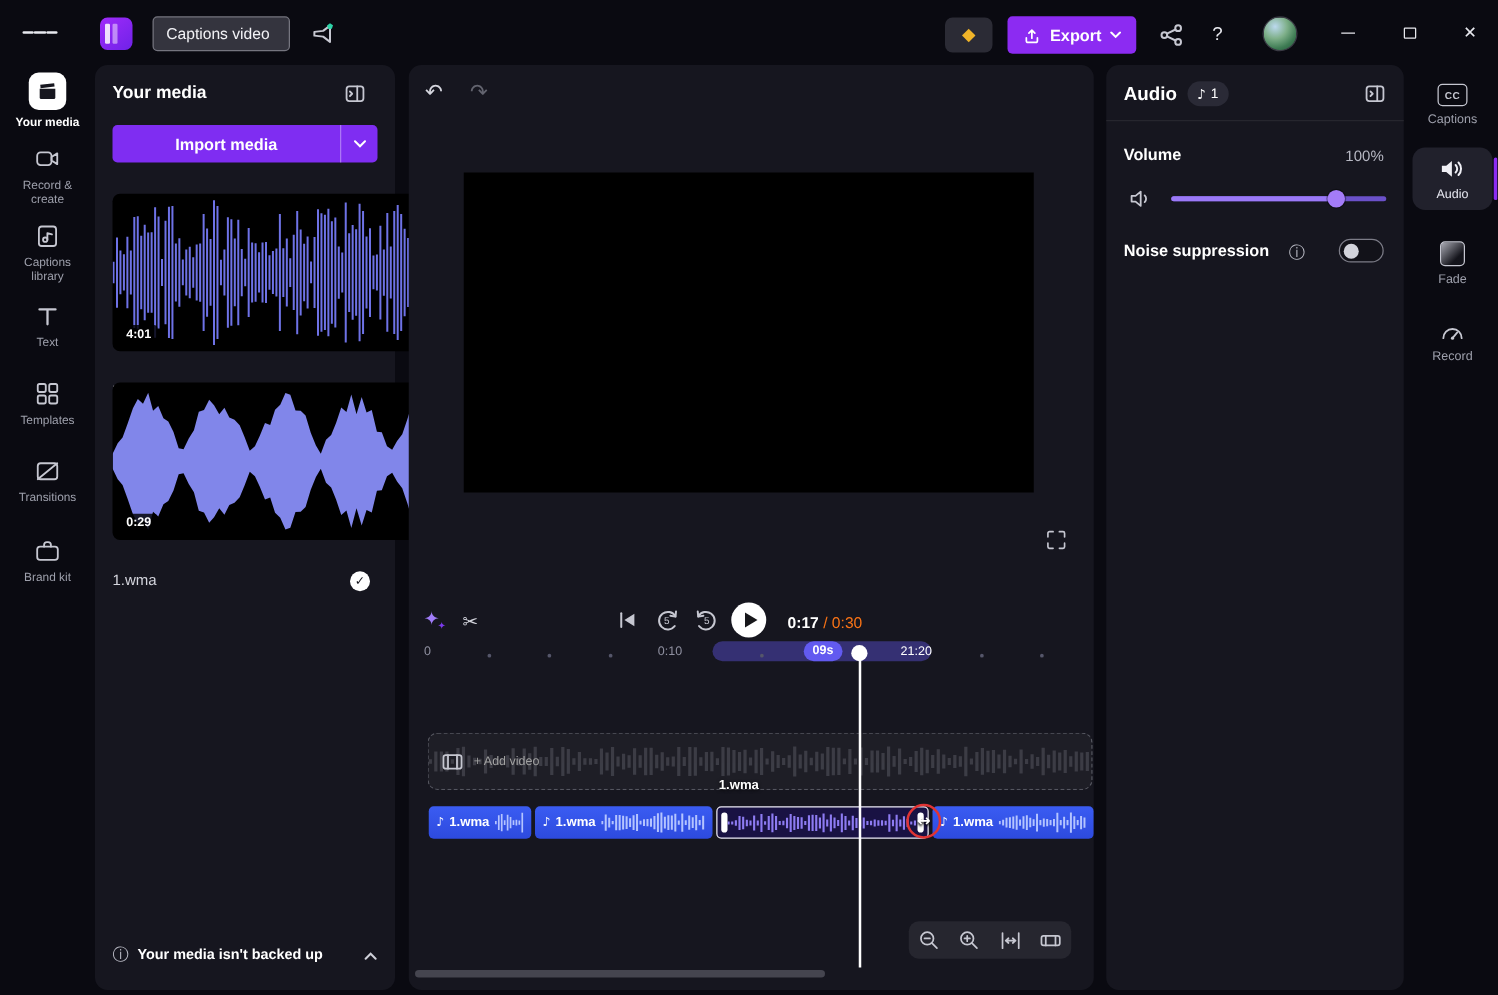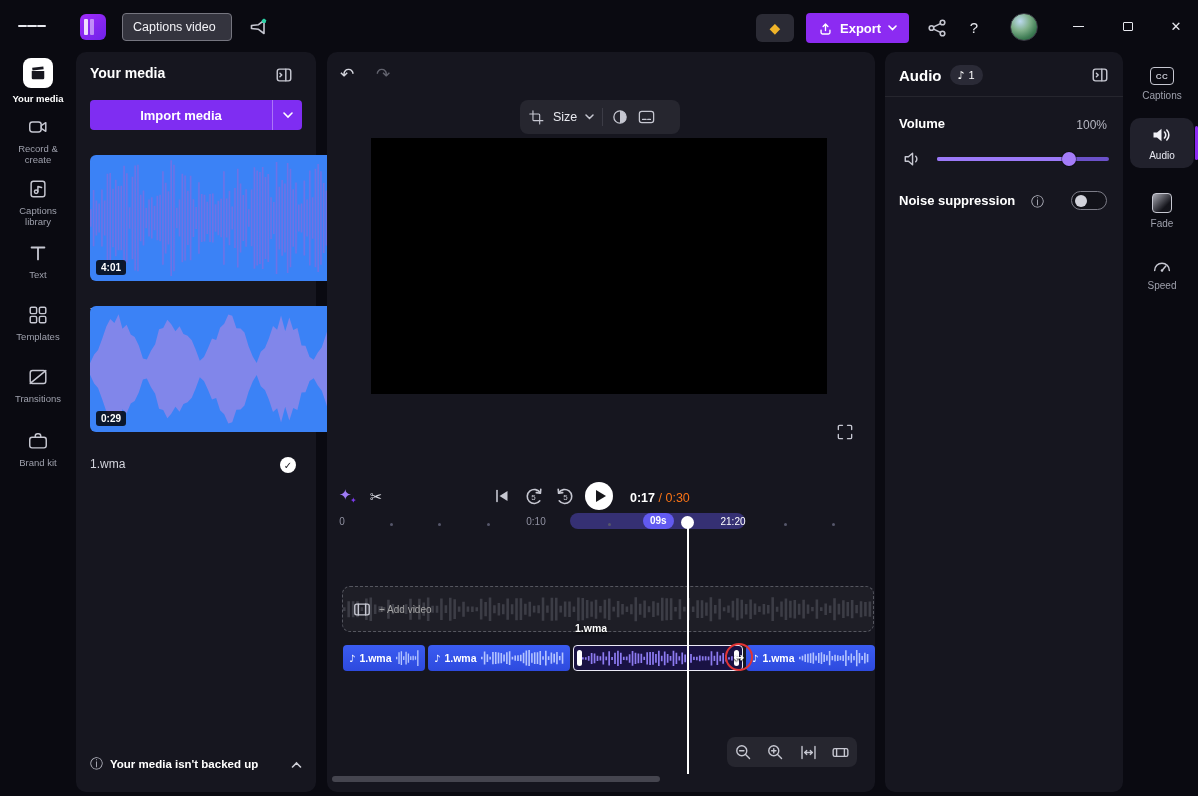--- a/index.html
+++ b/index.html
@@ -30,21 +30,21 @@
   .nav-label{margin-top:5px;font-size:9.5px;line-height:11px;color:#9ea0ac;text-align:center;width:64px}
   .nav-item.active .nav-label{color:#fff;font-weight:700}
   .tile{width:30px;height:30px;background:#fff;border-radius:8px;display:flex;align-items:center;justify-content:center}
 
   
   .mp-title{font-size:14px;font-weight:700;color:#fff}
   .import-btn{position:absolute;left:14px;top:48px;width:212px;height:30px;background:#7f2df2;border-radius:4px;display:flex;align-items:center;cursor:pointer}
   .import-btn .lbl{flex:1;text-align:center;font-size:13px;font-weight:700;color:#fff}
   .import-btn .seg{width:30px;height:30px;border-left:1px solid rgba(255,255,255,.35);display:flex;align-items:center;justify-content:center}
   .media-item{position:absolute;left:14px;width:206px;cursor:pointer}
-  .thumb{position:relative;width:244px;height:126px;border-radius:6px;background:#3b82f6;overflow:hidden}
+  .thumb{position:relative;width:244px;height:126px;border-radius:6px;background:#000000;overflow:hidden}
   .wave{position:absolute;left:0;top:0;width:100%;height:100%}
   .dur{position:absolute;left:6px;bottom:6px;background:rgba(0,0,0,.82);color:#fff;font-size:10px;font-weight:700;padding:2px 5px;border-radius:3px}
   .mname{margin-top:25px;font-size:12px;color:#d4d5dd}
   .chk{position:absolute;right:0;bottom:-2px;width:16px;height:16px;border-radius:50%;background:#fff;color:#14141c;font-size:10px;display:flex;align-items:center;justify-content:center;font-weight:700}
   .backup{position:absolute;left:14px;right:14px;top:703px;display:flex;align-items:center;gap:7px;cursor:pointer}
   .backup .txt{font-size:11.5px;font-weight:700;color:#fff;flex:1}
   .info-i{color:#b9bac4;font-size:13px}
 
   
   #center{overflow:hidden}
@@ -256,38 +256,20 @@
       <svg width="11" height="7" viewBox="0 0 10 7">
           <path d="M1 6l4-4 4 4" fill="none" stroke="#cfd0d8" stroke-width="1.6" stroke-linecap="round"></path>
         </svg>
     </div>
   </section>
 
   <section id="center" class="panel" style="left:327px;top:52px;width:548px;height:740px">
     <div class="abs tl-ico uni" style="left:13px;top:12px;font-size:17px">↶</div>
     <div class="abs tl-ico uni" style="left:49px;top:12px;font-size:17px;color:#63646f">↷</div>
 
-    <div class="float-bar">
-      <svg width="17" height="17" viewBox="0 0 24 24">
-          <path class="stk" d="M7 2.5V15a1.5 1.5 0 0 0 1.5 1.5H21M2.5 7H15A1.5 1.5 0 0 1 16.5 8.5V21"></path>
-        </svg>
-      <span class="size-lbl">Size</span>
-      <svg width="9" height="6" viewBox="0 0 9 6">
-          <path d="M1 1l3.5 3.5L8 1" fill="none" stroke="#c6c7d1" stroke-width="1.5" stroke-linecap="round"></path>
-        </svg>
-      <span class="vdiv"></span>
-      <svg width="18" height="18" viewBox="0 0 22 22">
-          <circle class="stk" cx="11" cy="11" r="7.5"></circle>
-          <path d="M11 3.5a7.5 7.5 0 0 1 0 15z" fill="#c6c7d1"></path>
-        </svg>
-      <svg width="19" height="18" viewBox="0 0 24 22">
-          <rect class="stk" x="3" y="4" width="18" height="14" rx="3"></rect>
-          <path class="stk" d="M7 14h4.5M13.5 14h3.5"></path>
-        </svg>
-    </div>
 
     <div class="video"></div>
 
     <div class="abs tl-ico" style="left:508px;top:370px">
       <svg width="20" height="20" viewBox="0 0 24 24">
           <path class="stk" d="M4 9V5.5A1.5 1.5 0 0 1 5.5 4H9M15 4h3.5A1.5 1.5 0 0 1 20 5.5V9M20 15v3.5a1.5 1.5 0 0 1-1.5 1.5H15M9 20H5.5A1.5 1.5 0 0 1 4 18.5V15"></path>
         </svg>
     </div>
 
     <div class="abs" style="left:10px;top:434px;width:24px;height:24px">
@@ -461,17 +443,17 @@
     <div class="rail-item" style="top:134px">
       <span class="fadebox"></span>
       <div class="rail-label">Fade</div>
     </div>
     <div class="rail-item" style="top:196px">
       <svg width="22" height="20" viewBox="0 0 24 20">
           <path class="stk" d="M4 16a8 8 0 1 1 16 0"></path>
           <path class="stk" d="M12 16l4.2-5"></path>
           <circle cx="12" cy="16" r="1.4" fill="#c6c7d1"></circle>
         </svg>
-      <div class="rail-label">Speed</div>
+      <div class="rail-label">Record</div>
     </div>
   </nav>
 
 </div>
 
 </body></html>

